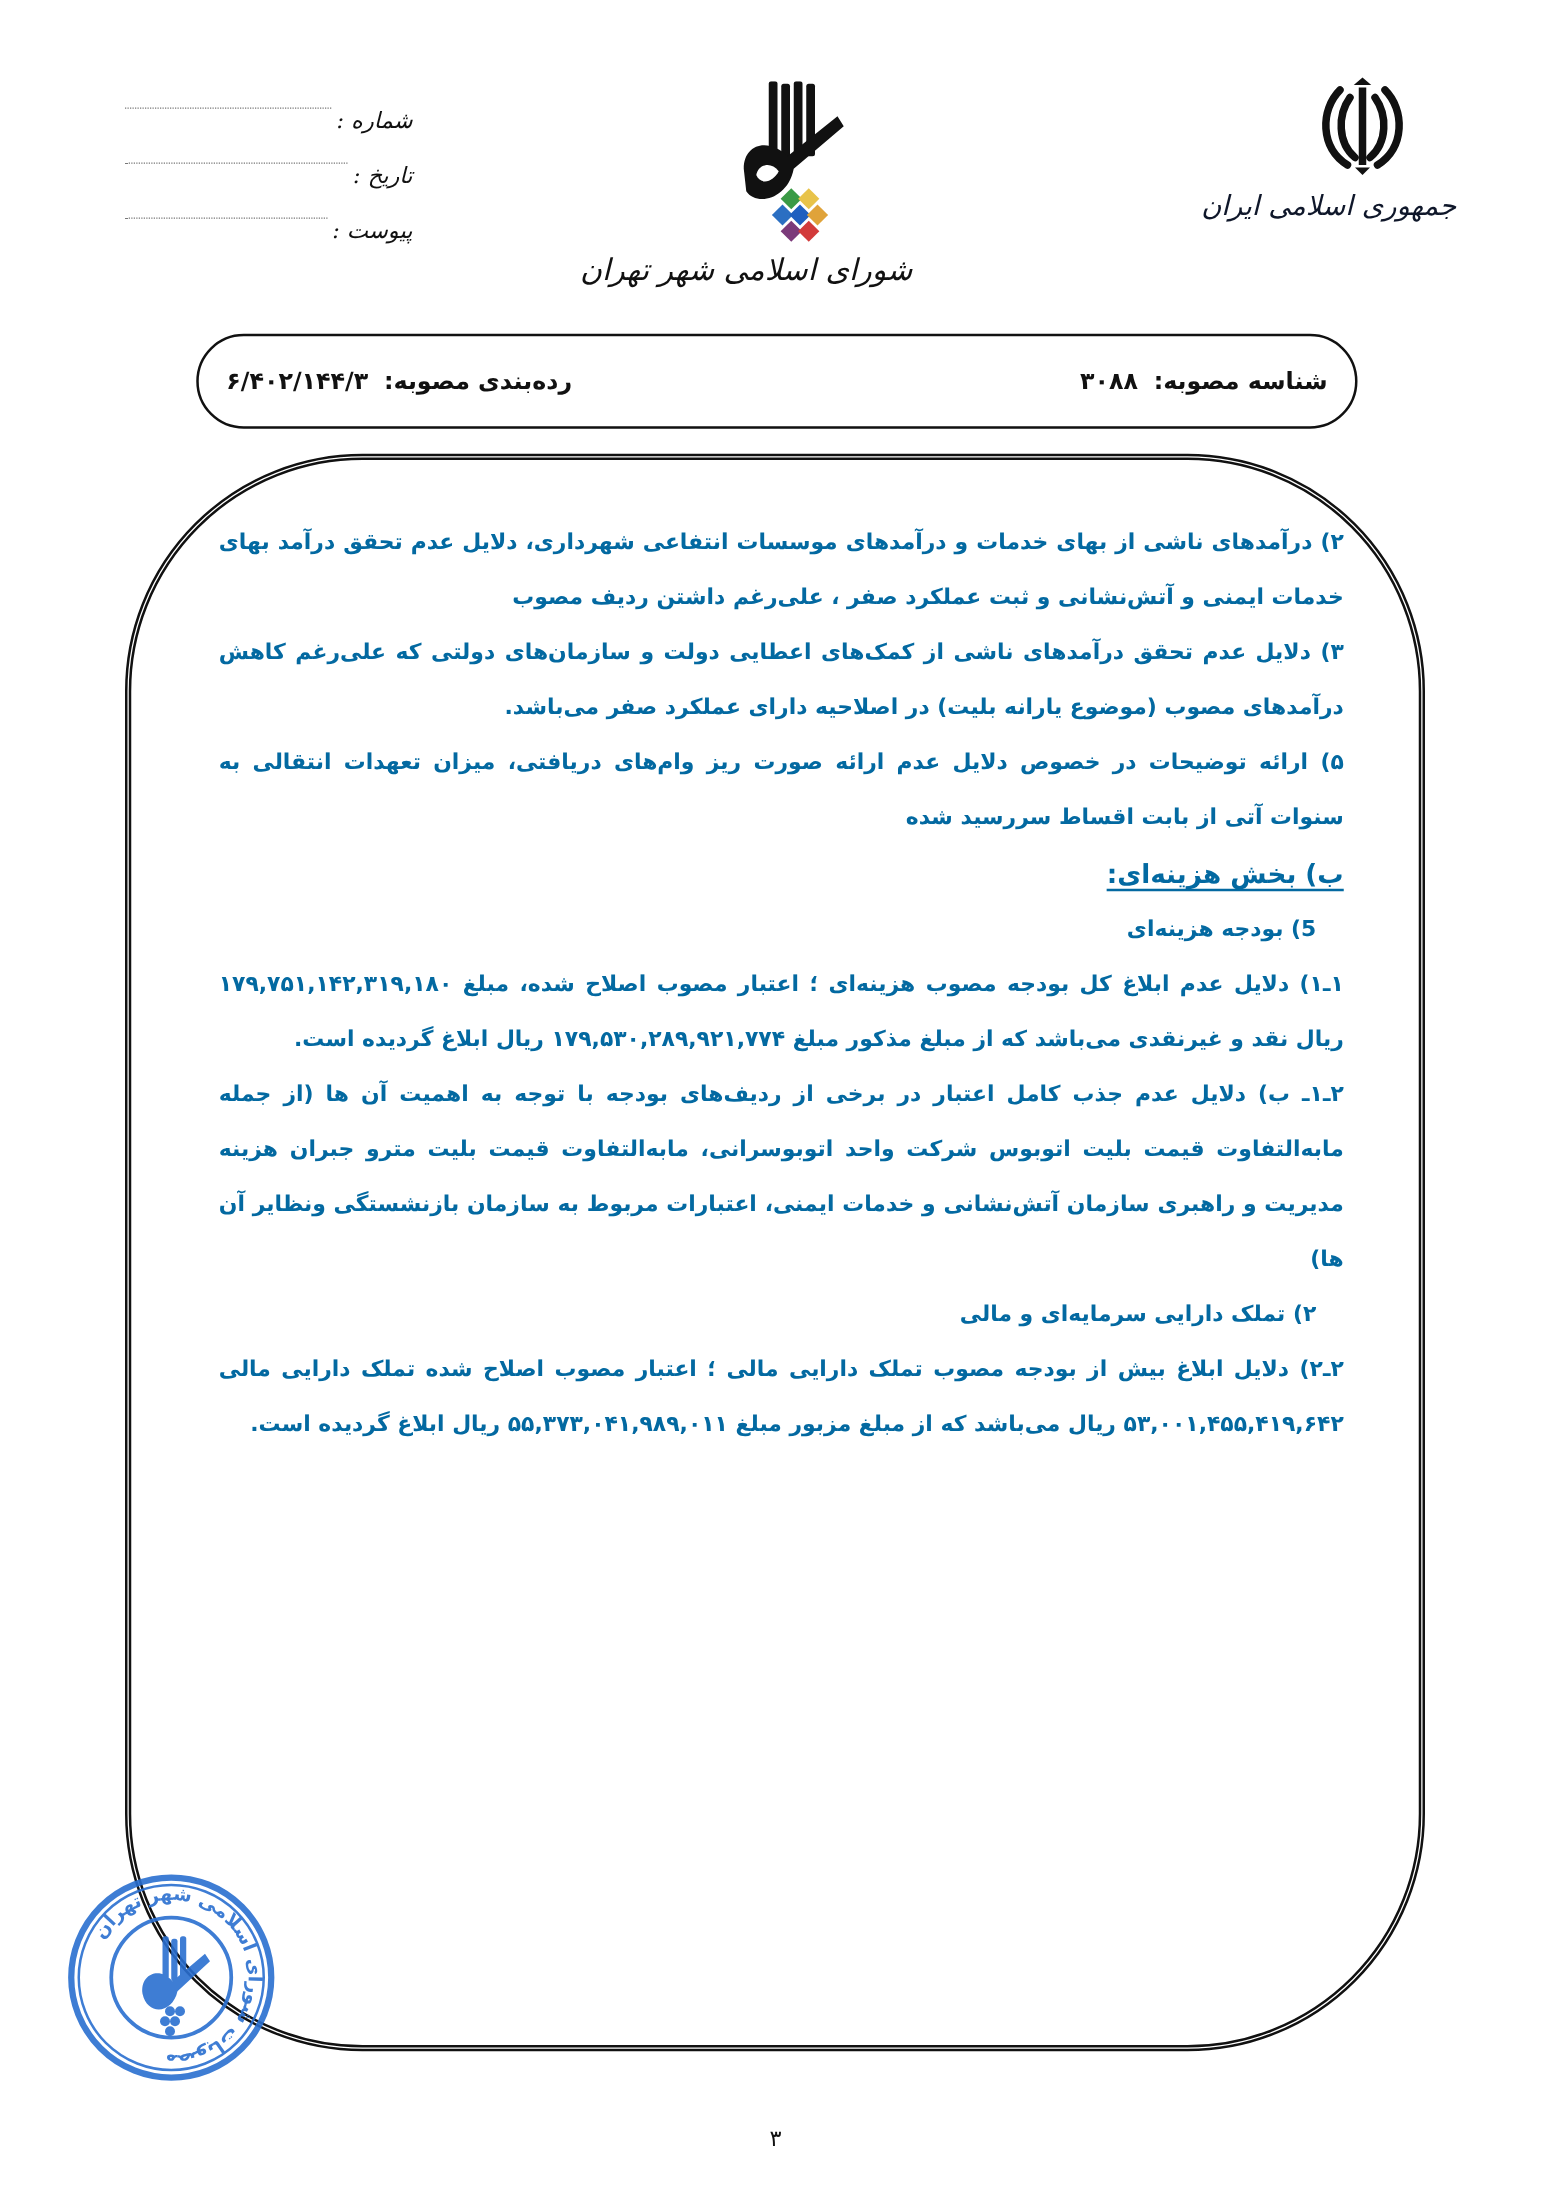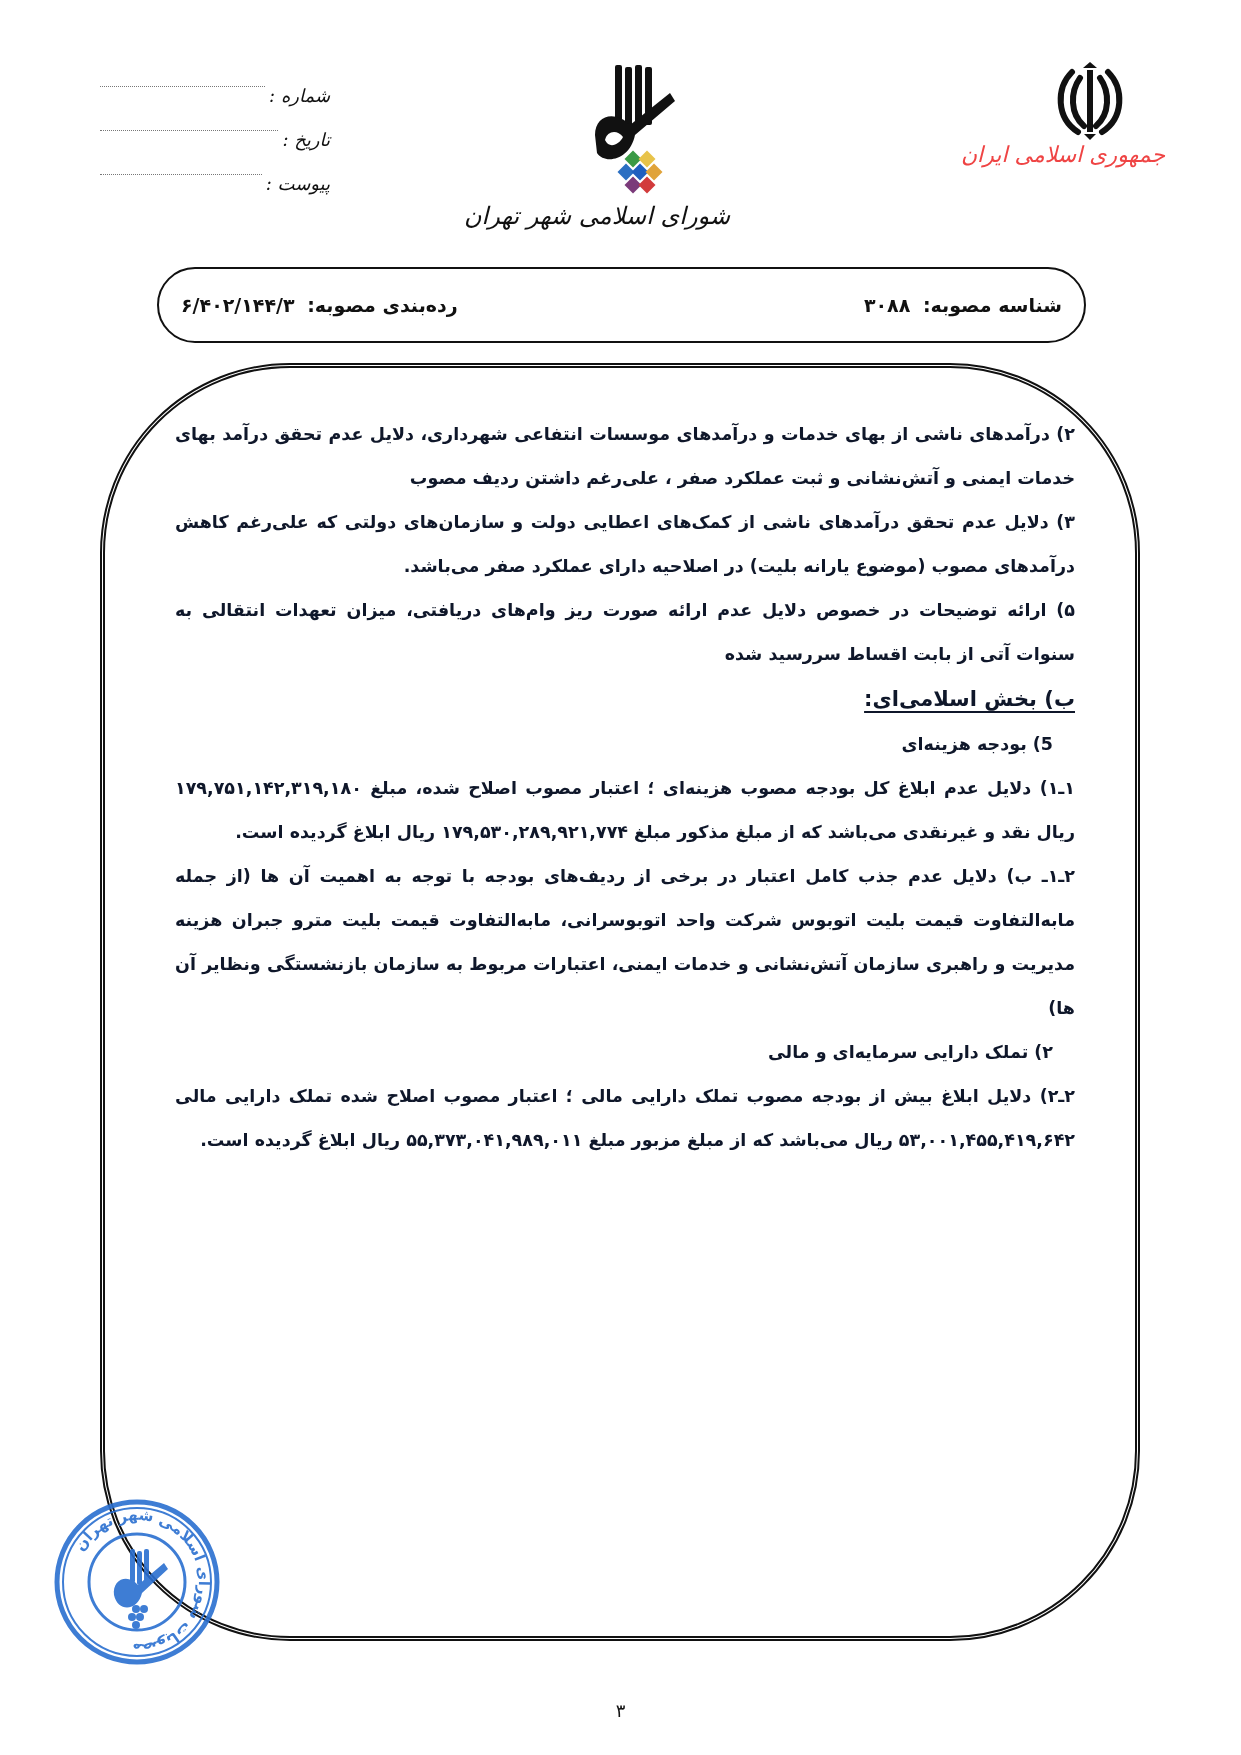--- a/index.html
+++ b/index.html
@@ -5,21 +5,21 @@
   html, body { margin: 0; padding: 0; background: #ffffff; }
   body { width: 1241px; height: 1755px; position: relative; overflow: hidden;
          font-family: "DejaVu Sans", sans-serif; color: #111; }
 
   
   .header { position: absolute; left: 0; top: 0; width: 1241px; height: 250px; }
 
   .emblem { position: absolute; left: 1015px; top: 60px; width: 150px; text-align: center; }
   .emblem svg { display: block; margin: 0 auto; }
   .emblem-caption { font-family: "DejaVu Serif", serif; font-style: italic; font-size: 22px;
-                    direction: rtl; color: #ef4444; white-space: nowrap; }
+                    margin-top: 10px; direction: rtl; color: #0f172a; white-space: nowrap; }
 
   .council-logo { position: absolute; left: 530px; top: 65px; width: 200px; text-align: right; }
   .council-logo svg { display: block; margin: 0 auto; }
   .council-caption { font-family: "DejaVu Serif", serif; font-style: italic; font-size: 24px;
                      margin-top: 2px; direction: rtl; color: #111; white-space: nowrap; }
 
   .meta-fields { position: absolute; left: 100px; top: 85px; width: 230px; direction: rtl; }
   .meta-row { display: flex; align-items: flex-start; height: 44px; }
   .meta-label { font-family: "DejaVu Serif", serif; font-style: italic; font-size: 18px;
                 white-space: nowrap; padding-left: 4px; }
@@ -32,21 +32,21 @@
               padding: 0 22px; box-sizing: border-box; }
   .info-item { font-family: "DejaVu Sans", sans-serif; font-weight: bold; font-size: 19px; }
   .info-item .val { margin-right: 6px; }
 
   
   .frame { position: absolute; left: 100px; top: 363px; width: 1040px; height: 1278px;
            border: 5px double #111; border-radius: 190px; box-sizing: border-box; }
 
   .content { position: absolute; left: 175px; top: 412px; width: 900px; direction: rtl;
              text-align: justify; font-family: "DejaVu Sans", sans-serif; font-weight: bold;
-             font-size: 17.5px; line-height: 44px; color: #0f172a; }
+             font-size: 17.5px; line-height: 44px; color: #0369a1; }
   .content p { margin: 0; }
   .content .heading { font-size: 21px; text-decoration: underline; text-underline-offset: 5px;
                       line-height: 46px; }
   .content .indent { padding-right: 22px; }
 
   
   .stamp { position: absolute; left: 52px; top: 1497px; width: 170px; height: 170px; opacity: 0.9; }
 
   
   .page-number { position: absolute; left: 0; top: 1700px; width: 1241px; text-align: center;
@@ -121,21 +121,21 @@
     <span class="val">۶/۴۰۲/۱۴۴/۳</span>
   </div>
 </div>
 
 <div class="frame"></div>
 
 <div class="content">
   <p>۲) درآمدهای ناشی از بهای خدمات و درآمدهای موسسات انتفاعی شهرداری، دلایل عدم تحقق درآمد بهای خدمات ایمنی و آتش‌نشانی و ثبت عملکرد صفر ، علی‌رغم داشتن ردیف مصوب</p>
   <p>۳) دلایل عدم تحقق درآمدهای ناشی از کمک‌های اعطایی دولت و سازمان‌های دولتی که علی‌رغم کاهش درآمدهای مصوب (موضوع یارانه بلیت) در اصلاحیه دارای عملکرد صفر می‌باشد.</p>
   <p>۵) ارائه توضیحات در خصوص دلایل عدم ارائه صورت ریز وام‌های دریافتی، میزان تعهدات انتقالی به سنوات آتی از بابت اقساط سررسید شده</p>
-  <p class="heading">ب) بخش اسلامی‌ای:</p>
+  <p class="heading">ب) بخش هزینه‌ای:</p>
   <p class="indent">5) بودجه هزینه‌ای</p>
   <p>۱ـ۱) دلایل عدم ابلاغ کل بودجه مصوب هزینه‌ای ؛ اعتبار مصوب اصلاح شده، مبلغ ۱۷۹,۷۵۱,۱۴۲,۳۱۹,۱۸۰ ریال نقد و غیرنقدی می‌باشد که از مبلغ مذکور مبلغ ۱۷۹,۵۳۰,۲۸۹,۹۲۱,۷۷۴ ریال ابلاغ گردیده است.</p>
   <p>۲ـ۱ـ ب) دلایل عدم جذب کامل اعتبار در برخی از ردیف‌های بودجه با توجه به اهمیت آن ها (از جمله مابه‌التفاوت قیمت بلیت اتوبوس شرکت واحد اتوبوسرانی، مابه‌التفاوت قیمت بلیت مترو جبران هزینه مدیریت و راهبری سازمان آتش‌نشانی و خدمات ایمنی، اعتبارات مربوط به سازمان بازنشستگی ونظایر آن ها)</p>
   <p class="indent">۲) تملک دارایی سرمایه‌ای و مالی</p>
   <p>۲ـ۲) دلایل ابلاغ بیش از بودجه مصوب تملک دارایی مالی ؛ اعتبار مصوب اصلاح شده تملک دارایی مالی ۵۳,۰۰۱,۴۵۵,۴۱۹,۶۴۲ ریال می‌باشد که از مبلغ مزبور مبلغ ۵۵,۳۷۳,۰۴۱,۹۸۹,۰۱۱ ریال ابلاغ گردیده است.</p>
 </div>
 
 <div class="stamp">
   <svg width="170" height="170" viewBox="0 0 170 170">
     <defs>

